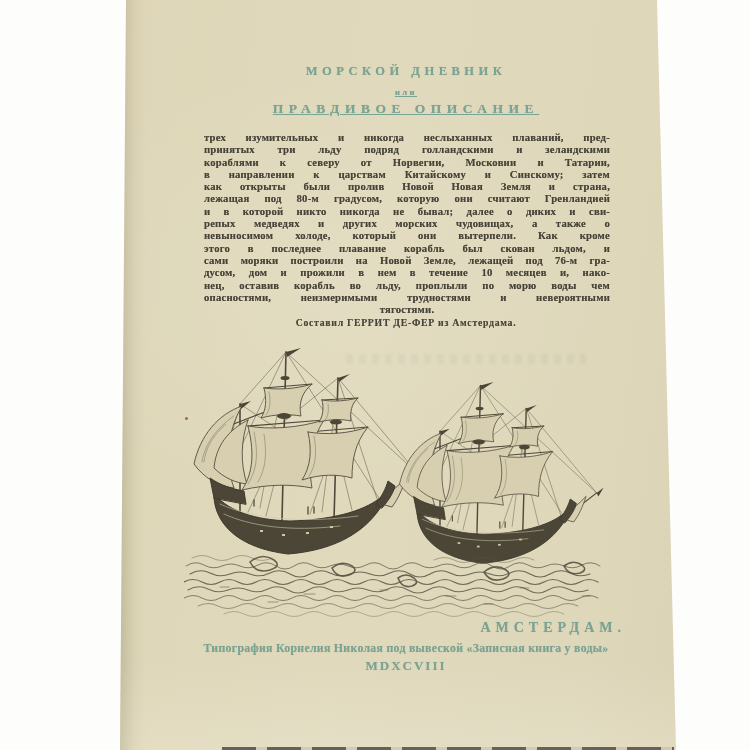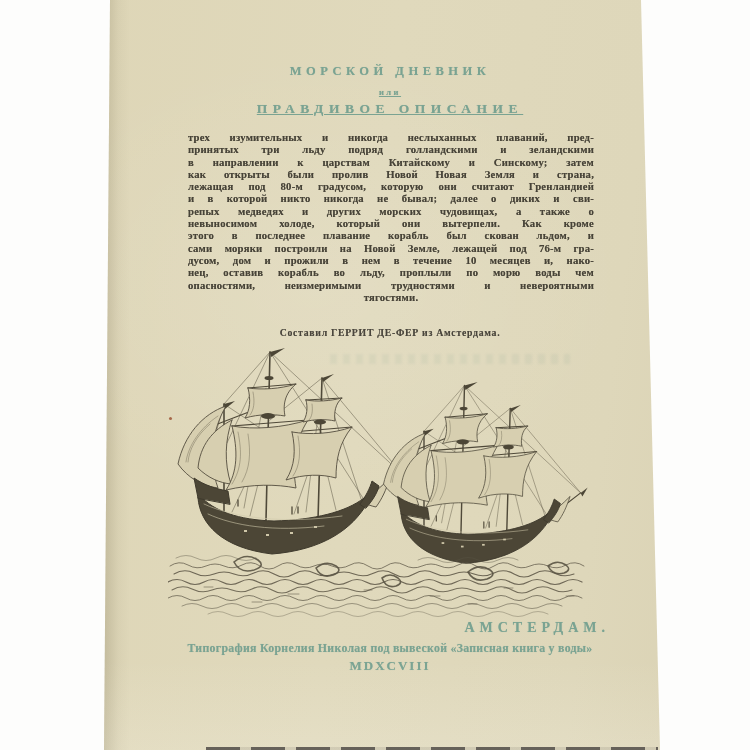--- a/index.html
+++ b/index.html
@@ -7,20 +7,21 @@
               font-family:"Liberation Serif","DejaVu Serif",serif; }
   .photo { position:relative; width:750px; height:750px; background:#fdfdfc; }
 
   
   .page {
     position:absolute; inset:0;
     clip-path:polygon(110px 0, 641px 0, 660px 750px, 104px 750px);
     background:
       radial-gradient(ellipse 60% 45% at 42% 38%, rgba(255,255,255,0.10), rgba(255,255,255,0) 70%),
       linear-gradient(97deg,#cdc4a4 0%, #d9d1b1 2%, #ded6b7 10%, #e0d9bc 48%, #ded7ba 78%, #dad2b4 96%, #d5cdae 100%);
+    margin-left: 16px;
   }
   .page::before { 
     content:""; position:absolute; left:104px; top:0; width:26px; height:750px;
     background:linear-gradient(90deg, rgba(100,90,60,0.22), rgba(100,90,60,0.05) 55%, rgba(100,90,60,0));
   }
   .page::after { 
     content:""; position:absolute; left:0; bottom:0; width:100%; height:90px;
     background:linear-gradient(rgba(255,255,250,0), rgba(250,248,238,0.18));
   }
 
@@ -32,21 +33,21 @@
   .conn   { left:170px; width:440px; top:87px;  font-size:8.5px;  letter-spacing:2.5px; text-align:center;text-decoration:underline; }
   .title2 { left:170px; width:440px; top:101px; font-size:13.5px; letter-spacing:5.5px; text-align:center;text-decoration:underline; }
 
   
   .para { left:188px; width:406px; top:131px; color:#474338; font-weight:700;
           font-size:10.7px; line-height:12.3px; letter-spacing:0.2px;
           text-shadow:0 0 0.5px rgba(62,58,48,0.55); }
   .pline { text-align:justify; text-align-last:justify; white-space:normal; }
   .pline.last { text-align:right; text-align-last:center; }
 
-  .byline { left:190px; width:400px; top:327px; text-align:center; color:#4a463d;
+  .byline { left:190px; width:400px; top:317px; text-align:center; color:#4a463d;
             font-weight:700; font-size:9.8px; letter-spacing:0.7px;
             text-shadow:0 0 0.5px rgba(62,58,48,0.5); }
 
   .ships { left:168px; top:346px; width:426px; height:280px; }
 
   .imprint-city { left:170px; width:440px; top:620px; font-size:14px; letter-spacing:5px;  text-align:right; }
   .imprint-prn  { left:150px; width:480px; top:641px; font-size:11.8px; letter-spacing:0.3px; text-align:center; }
   .imprint-year { left:170px; width:440px; top:658px; font-size:13px;   letter-spacing:2px;  text-align:center; }
 
   .fleck { left:169px; top:417px; width:3px; height:3px; border-radius:50%;
@@ -63,20 +64,21 @@
 <div class="photo">
   <div class="page">
 
     <div class="abs teal title1">МОРСКОЙ ДНЕВНИК</div>
     <div class="abs teal conn">или</div>
     <div class="abs teal title2">ПРАВДИВОЕ ОПИСАНИЕ</div>
 
     <div class="abs para">
       <div class="pline">трех изумительных и никогда неслыханных плаваний, пред-</div>
       <div class="pline">принятых три льду подряд голландскими и зеландскими</div>
+      <div class="pline">кораблями к северу от Норвегии, Московии и Татарии,</div>
       <div class="pline">в направлении к царствам Китайскому и Синскому; затем</div>
       <div class="pline">как открыты были пролив Новой Новая Земля и страна,</div>
       <div class="pline">лежащая под 80-м градусом, которую они считают Гренландией</div>
       <div class="pline">и в которой никто никогда не бывал; далее о диких и сви-</div>
       <div class="pline">репых медведях и других морских чудовищах, а также о</div>
       <div class="pline">невыносимом холоде, который они вытерпели. Как кроме</div>
       <div class="pline">этого в последнее плавание корабль был скован льдом, и</div>
       <div class="pline">сами моряки построили на Новой Земле, лежащей под 76-м гра-</div>
       <div class="pline">дусом, дом и прожили в нем в течение 10 месяцев и, нако-</div>
       <div class="pline">нец, оставив корабль во льду, проплыли по морю воды чем</div>

